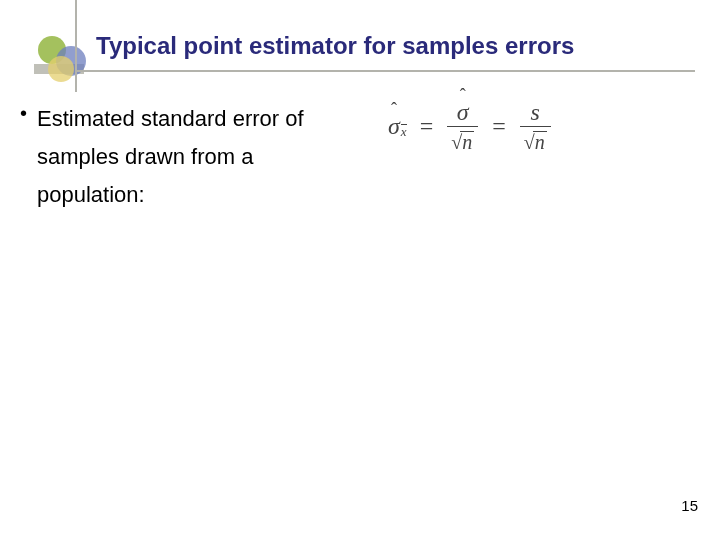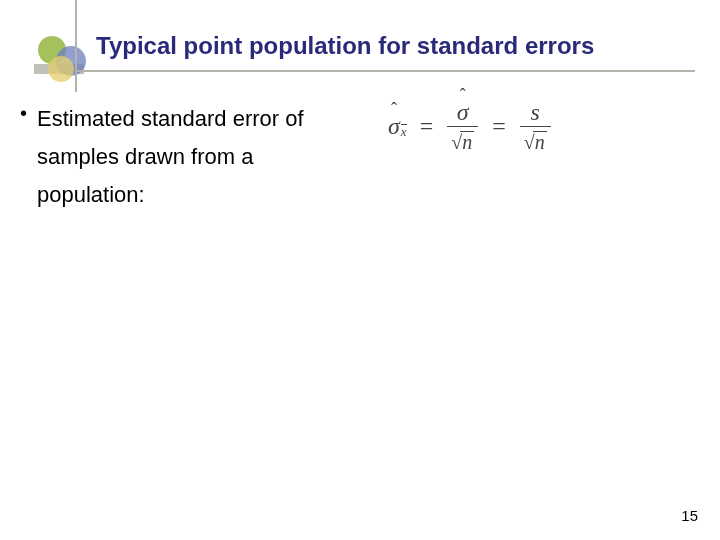--- a/index.html
+++ b/index.html
@@ -188,36 +188,36 @@
   }
   .radicand {
     border-top: 1px solid #444;
     padding: 0 2px;
     font-size: 20px;
     margin-top: 1px;
   }
   .pagenum {
     position: absolute;
     right: 22px;
-    bottom: 16px;
+    bottom: 26px;
     font-size: 15px;
     color: #000;
   }
 </style>
 </head>
 <body>
 
 <div class="logo-area">
   <div class="logo-bar"></div>
   <div class="logo-circle-green"></div>
   <div class="logo-circle-blue"></div>
   <div class="logo-circle-yellow"></div>
 </div>
 <div class="vline"></div>
-<div class="title">Typical point population for standard errors</div>
+<div class="title">Typical point estimator for samples errors</div>
 <div class="hline"></div>
 
 <div class="body">
   <div class="row">
     <div class="bullet-block">
       <span class="dot">•</span>
       <span class="bullet-text">Estimated standard error of samples drawn from a population:</span>
     </div>
     <div class="formula">
       <span class="term">

